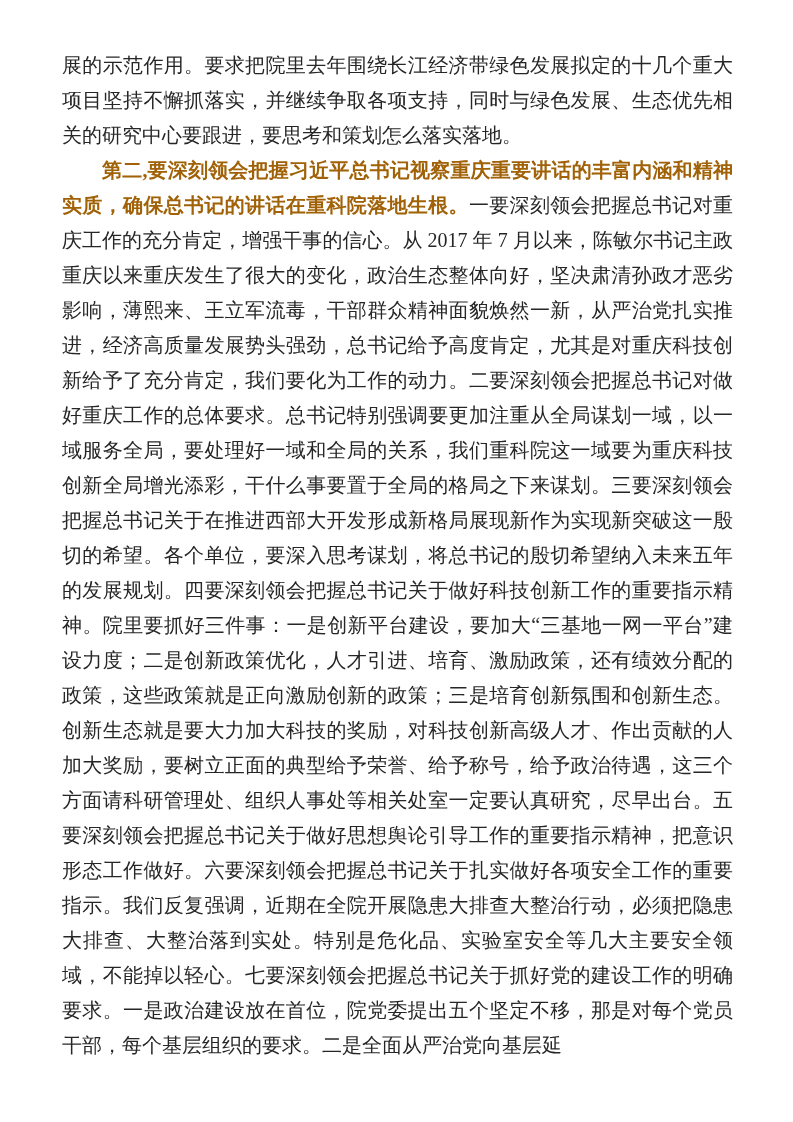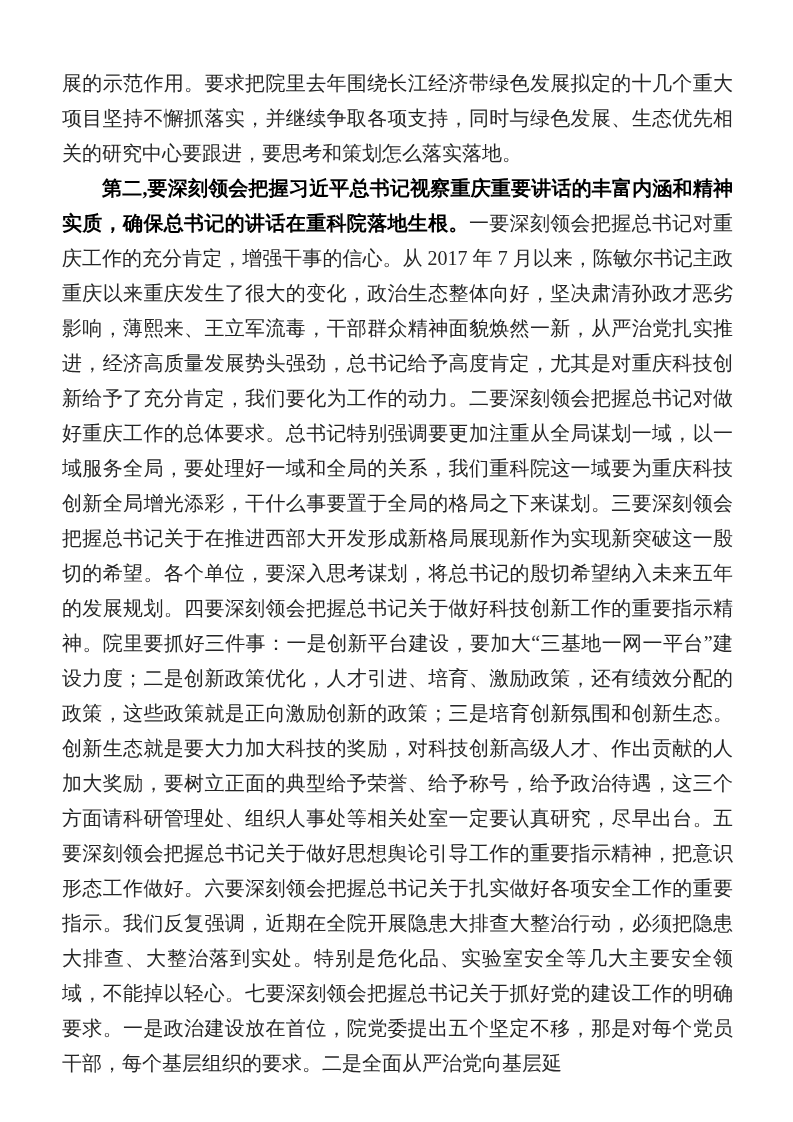--- a/index.html
+++ b/index.html
@@ -6,41 +6,41 @@
     margin: 0;
     padding: 0;
     background: #ffffff;
   }
   .page {
     position: relative;
     width: 793px;
     height: 1122px;
     background: #ffffff;
     box-sizing: border-box;
-    padding: 66px 60px 0 62px;
+    padding: 48px 60px 0 62px;
     overflow: hidden;
   }
   .doc {
     font-family: "Liberation Serif", "DejaVu Serif", serif;
     font-size: 20px;
     line-height: 35px;
     color: #262626;
     text-align: justify;
   }
   .doc p {
     margin: 0;
     padding: 0;
     text-align: justify;
   }
   .para-second {
     text-indent: 2em;
   }
   .bold-lead {
     font-weight: 700;
-    color: #000000;
+    color: #a16207;
   }
 </style>
 </head>
 <body>
 
 <div class="page">
   <div class="doc">
     <p>展的示范作用。要求把院里去年围绕长江经济带绿色发展拟定的十几个重大项目坚持不懈抓落实，并继续争取各项支持，同时与绿色发展、生态优先相关的研究中心要跟进，要思考和策划怎么落实落地。</p>
     <p class="para-second"><span class="bold-lead">第二,要深刻领会把握习近平总书记视察重庆重要讲话的丰富内涵和精神实质，确保总书记的讲话在重科院落地生根。</span><span>一要深刻领会把握总书记对重庆工作的充分肯定，增强干事的信心。从 2017 年 7 月以来，陈敏尔书记主政重庆以来重庆发生了很大的变化，政治生态整体向好，坚决肃清孙政才恶劣影响，薄熙来、王立军流毒，干部群众精神面貌焕然一新，从严治党扎实推进，经济高质量发展势头强劲，总书记给予高度肯定，尤其是对重庆科技创新给予了充分肯定，我们要化为工作的动力。二要深刻领会把握总书记对做好重庆工作的总体要求。总书记特别强调要更加注重从全局谋划一域，以一域服务全局，要处理好一域和全局的关系，我们重科院这一域要为重庆科技创新全局增光添彩，干什么事要置于全局的格局之下来谋划。三要深刻领会把握总书记关于在推进西部大开发形成新格局展现新作为实现新突破这一殷切的希望。各个单位，要深入思考谋划，将总书记的殷切希望纳入未来五年的发展规划。四要深刻领会把握总书记关于做好科技创新工作的重要指示精神。院里要抓好三件事：一是创新平台建设，要加大“三基地一网一平台”建设力度；二是创新政策优化，人才引进、培育、激励政策，还有绩效分配的政策，这些政策就是正向激励创新的政策；三是培育创新氛围和创新生态。创新生态就是要大力加大科技的奖励，对科技创新高级人才、作出贡献的人加大奖励，要树立正面的典型给予荣誉、给予称号，给予政治待遇，这三个方面请科研管理处、组织人事处等相关处室一定要认真研究，尽早出台。五要深刻领会把握总书记关于做好思想舆论引导工作的重要指示精神，把意识形态工作做好。六要深刻领会把握总书记关于扎实做好各项安全工作的重要指示。我们反复强调，近期在全院开展隐患大排查大整治行动，必须把隐患大排查、大整治落到实处。特别是危化品、实验室安全等几大主要安全领域，不能掉以轻心。七要深刻领会把握总书记关于抓好党的建设工作的明确要求。一是政治建设放在首位，院党委提出五个坚定不移，那是对每个党员干部，每个基层组织的要求。二是全面从严治党向基层延</span></p>
   </div>

